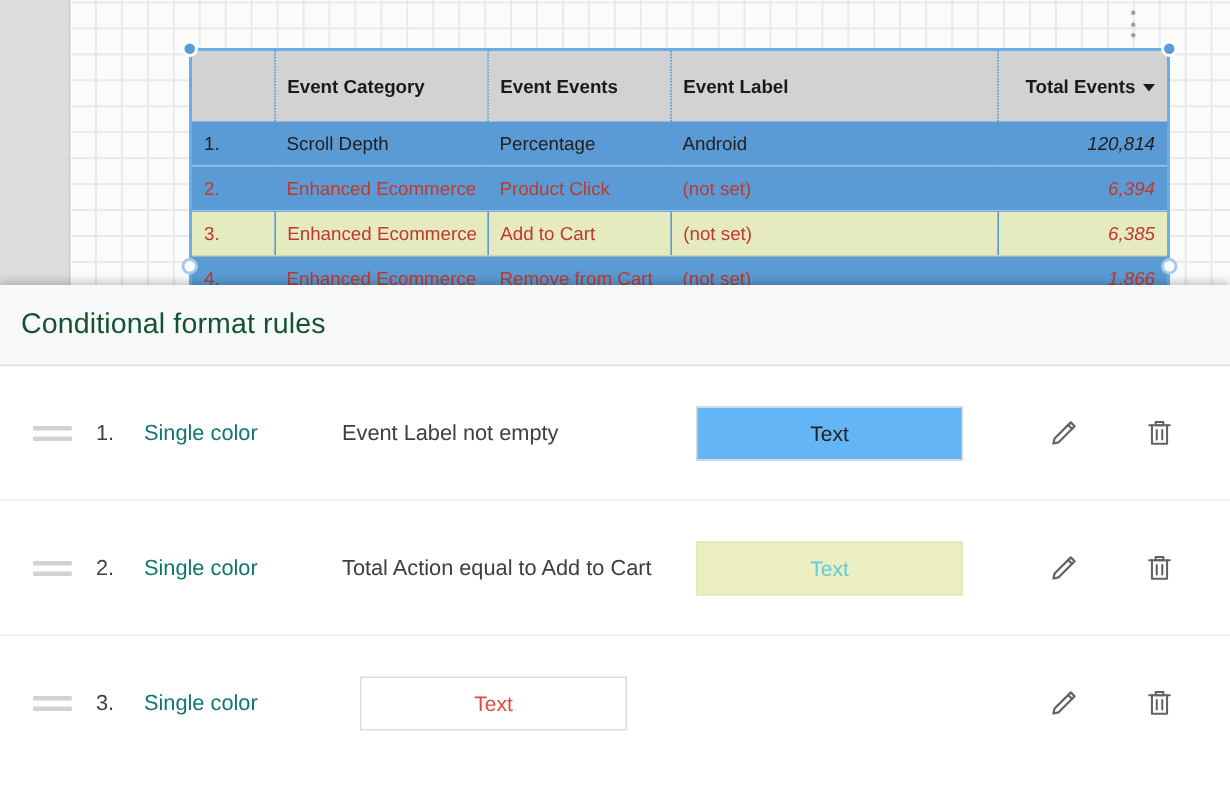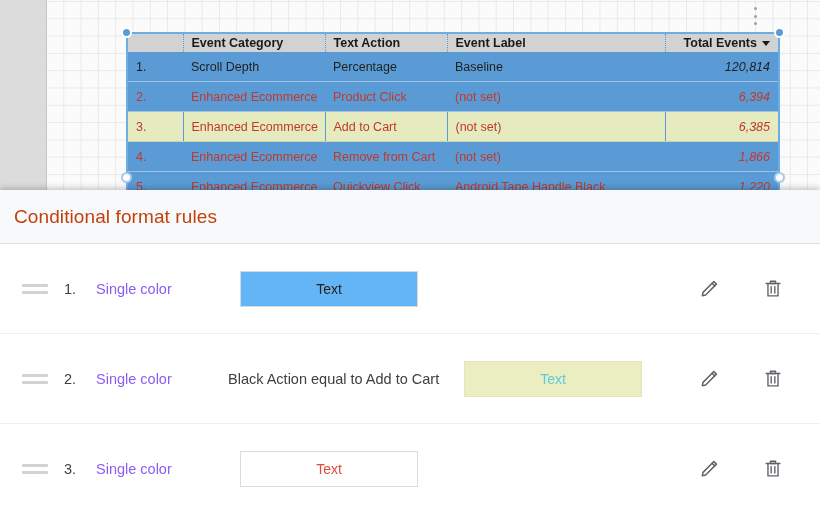--- a/index.html
+++ b/index.html
@@ -100,21 +100,21 @@
   table.report col.c-cat   { width: 142px; }
   table.report col.c-act   { width: 122px; }
   table.report col.c-lbl   { width: 218px; }
   table.report col.c-tot   { width: 113px; }
 
   table.report thead th {
     background: #d2d2d2;
     color: #1a1a1a;
     font-weight: bold;
     font-size: 12.5px;
-    height: 18px;
+    height: 47px;
     padding: 0 8px;
     text-align: left;
     white-space: nowrap;
     border-right: 1px dotted #5b9bd5;
   }
   table.report thead th.idx { border-right: 1px dotted #5b9bd5; }
   table.report thead th.num { text-align: right; border-right: none; }
   .sort-caret {
     display: inline-block;
     margin-left: 5px;
@@ -157,21 +157,21 @@
     height: 54px;
     background: #f8f9fa;
     border-bottom: 1px solid #dddfe2;
     display: flex;
     align-items: center;
     padding-left: 14px;
     box-sizing: border-box;
   }
   .dialog-title {
     font-size: 19px;
-    color: #c2410c;
+    color: #14532d;
     font-weight: normal;
     letter-spacing: 0.1px;
   }
   .rules-list { padding-top: 0; }
 
   .rule-row {
     display: flex;
     align-items: center;
     height: 90px;
     box-sizing: border-box;
@@ -198,21 +198,21 @@
   .rule-index {
     flex: 0 0 48px;
     font-size: 14.5px;
     color: #3c4043;
     padding-left: 16px;
     box-sizing: border-box;
   }
   .rule-type {
     flex: 0 0 132px;
     font-size: 14.5px;
-    color: #8b5cf6;
+    color: #0f766e;
   }
   .rule-condition {
     flex: 0 0 224px;
     font-size: 14.5px;
     color: #3c4043;
     line-height: 20px;
     padding-right: 12px;
     box-sizing: border-box;
   }
   .swatch-wrap {
@@ -271,31 +271,31 @@
           <col class="c-idx">
             <col class="c-cat">
             <col class="c-act">
             <col class="c-lbl">
             <col class="c-tot">
         </colgroup>
         <thead>
           <tr>
             <th class="idx"></th>
             <th>Event Category</th>
-            <th>Text Action</th>
+            <th>Event Events</th>
             <th>Event Label</th>
             <th class="num"><span>Total Events</span><span class="sort-caret"></span></th>
           </tr>
         </thead>
         <tbody>
           <tr class="rowblue">
             <td>1.</td>
             <td>Scroll Depth</td>
             <td>Percentage</td>
-            <td>Baseline</td>
+            <td>Android</td>
             <td class="num">120,814</td>
           </tr>
           <tr class="rowblue">
             <td class="red">2.</td>
             <td class="red">Enhanced Ecommerce</td>
             <td class="red">Product Click</td>
             <td class="red">(not set)</td>
             <td class="num red">6,394</td>
           </tr>
           <tr class="rowyellow">
@@ -336,20 +336,21 @@
 
     <div class="rules-list">
 
       <div class="rule-row">
         <div class="drag-handle">
           <span></span>
             <span></span>
         </div>
         <div class="rule-index">1.</div>
         <div class="rule-type">Single color</div>
+        <div class="rule-condition">Event Label not empty</div>
         <div class="swatch-wrap">
           <div class="swatch" style="background:#64b5f6;color:#212121;border:1px solid #d9d9d9;">
             <span>Text</span>
           </div>
         </div>
         <div class="rule-actions">
           <button class="icon-btn">
             <svg width="22" height="22" viewBox="0 0 24 24" fill="none" stroke="#5f6368" stroke-width="1.6" stroke-linecap="round" stroke-linejoin="round">
               <path d="M17.3 3.9l2.8 2.8L8.3 18.5l-3.6.8.8-3.6z"></path>
               <path d="M15.4 5.8l2.8 2.8"></path>
@@ -366,21 +367,21 @@
         </div>
       </div>
 
       <div class="rule-row">
         <div class="drag-handle">
           <span></span>
             <span></span>
         </div>
         <div class="rule-index">2.</div>
         <div class="rule-type">Single color</div>
-        <div class="rule-condition">Black Action equal to Add to Cart</div>
+        <div class="rule-condition">Total Action equal to Add to Cart</div>
         <div class="swatch-wrap">
           <div class="swatch" style="background:#eaeec0;color:#62cbdb;border:1px solid #e2e6b8;">
             <span>Text</span>
           </div>
         </div>
         <div class="rule-actions">
           <button class="icon-btn">
             <svg width="22" height="22" viewBox="0 0 24 24" fill="none" stroke="#5f6368" stroke-width="1.6" stroke-linecap="round" stroke-linejoin="round">
               <path d="M17.3 3.9l2.8 2.8L8.3 18.5l-3.6.8.8-3.6z"></path>
               <path d="M15.4 5.8l2.8 2.8"></path>

